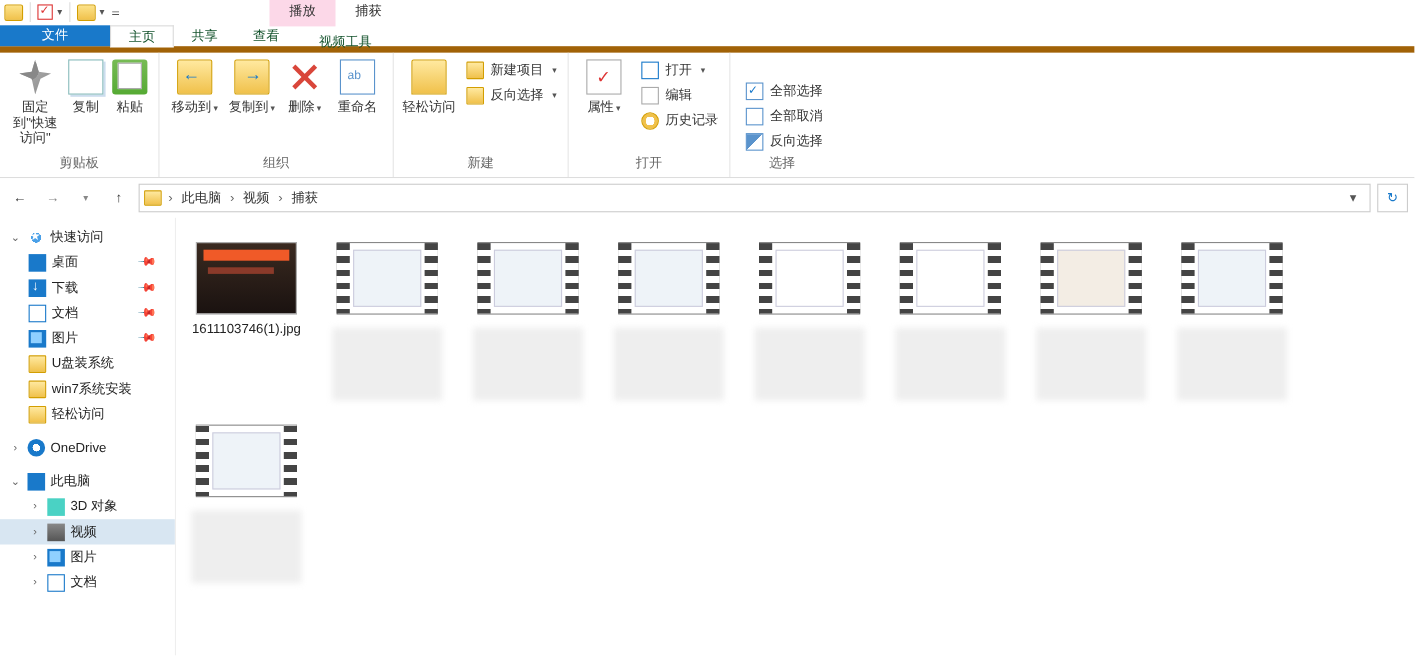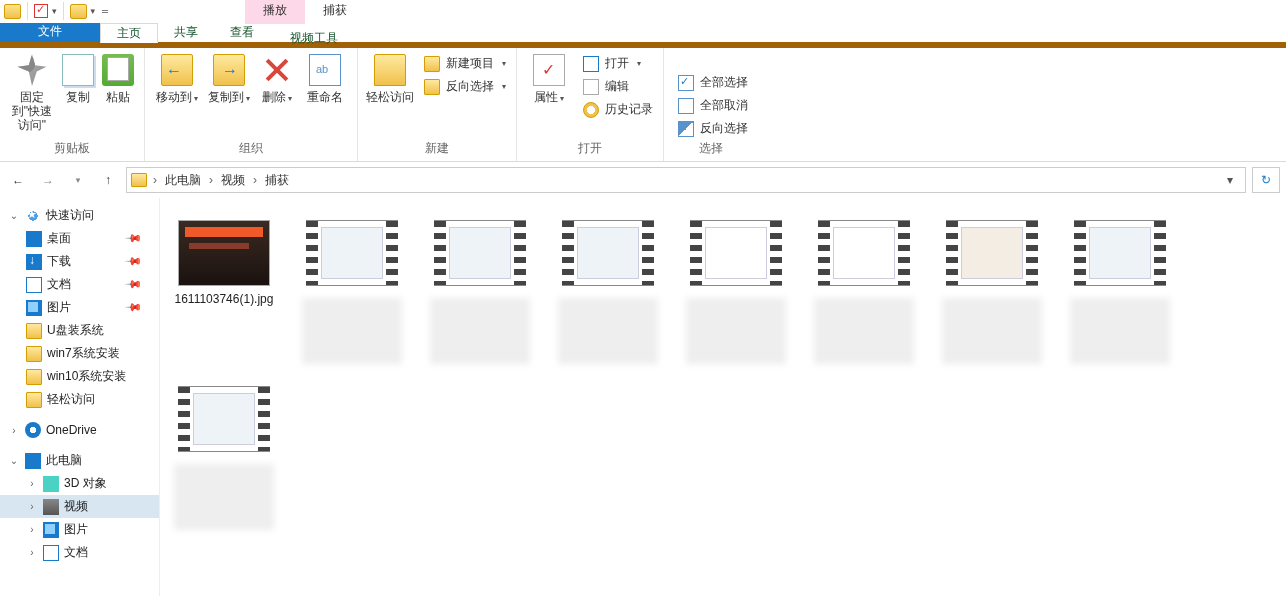--- a/index.html
+++ b/index.html
@@ -300,24 +300,20 @@
     <div class="tree-item l2">
       <div class="tico tico-fold"></div>
       <span class="tlabel">U盘装系统</span>
     </div>
     <div class="tree-item l2">
       <div class="tico tico-fold"></div>
       <span class="tlabel">win7系统安装</span>
     </div>
     <div class="tree-item l2">
       <div class="tico tico-fold"></div>
-      <span class="tlabel">win10系统安装</span>
-    </div>
-    <div class="tree-item l2">
-      <div class="tico tico-fold"></div>
       <span class="tlabel">轻松访问</span>
     </div>
 
     <div style="height:8px;"></div>
     <div class="tree-item">
       <span class="exp">›</span>
       <div class="tico tico-onedrive"></div>
       <span class="tlabel">OneDrive</span>
     </div>
 

